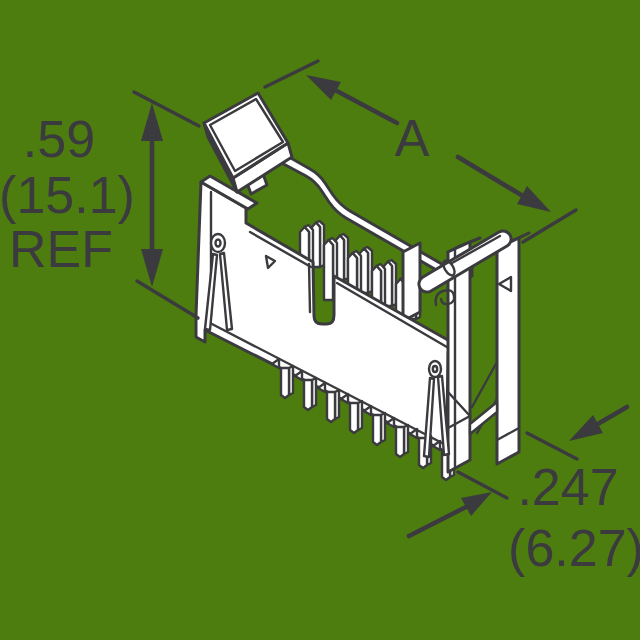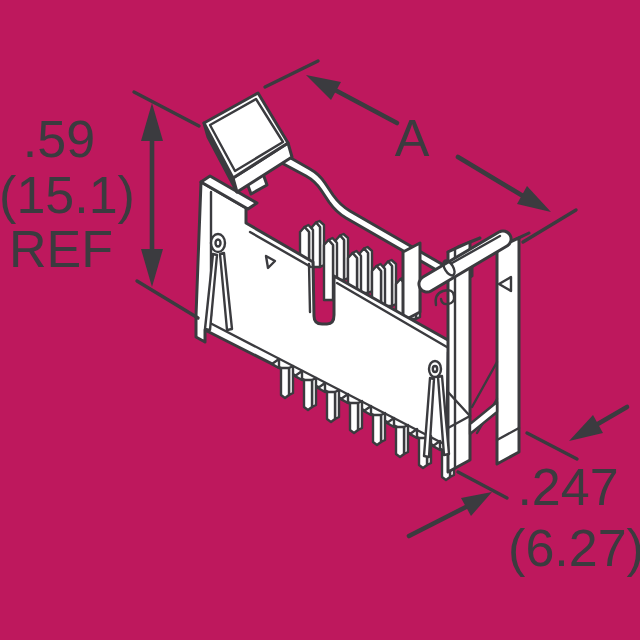--- a/index.html
+++ b/index.html
@@ -1,16 +1,16 @@
 <!DOCTYPE html>
 <html><head>
 <meta charset="utf-8">
 <style>
   html,body{margin:0;padding:0;background:#ffffff;}
-  #stage{position:relative;width:640px;height:640px;background:#be185d;overflow:hidden;}
+  #stage{position:relative;width:640px;height:640px;background:#4d7c0f;overflow:hidden;}
   svg{display:block;}
   .ln{fill:none;stroke:#3b3b3f;stroke-width:3;stroke-linecap:round;stroke-linejoin:round;}
   .fw{fill:#ffffff;stroke:#3b3b3f;stroke-width:3;stroke-linejoin:round;}
   .thin{stroke-width:2.4;}
   .dim{fill:none;stroke:#3b3b3f;stroke-width:4.6;stroke-linecap:round;}
   .tick{fill:none;stroke:#3b3b3f;stroke-width:3.4;stroke-linecap:round;}
   .head{fill:#3b3b3f;stroke:none;}
   .dimtext{font-family:"Liberation Sans","DejaVu Sans",sans-serif;font-size:52px;fill:#3b3b3f;text-anchor:middle;}
 </style>
 </head>

